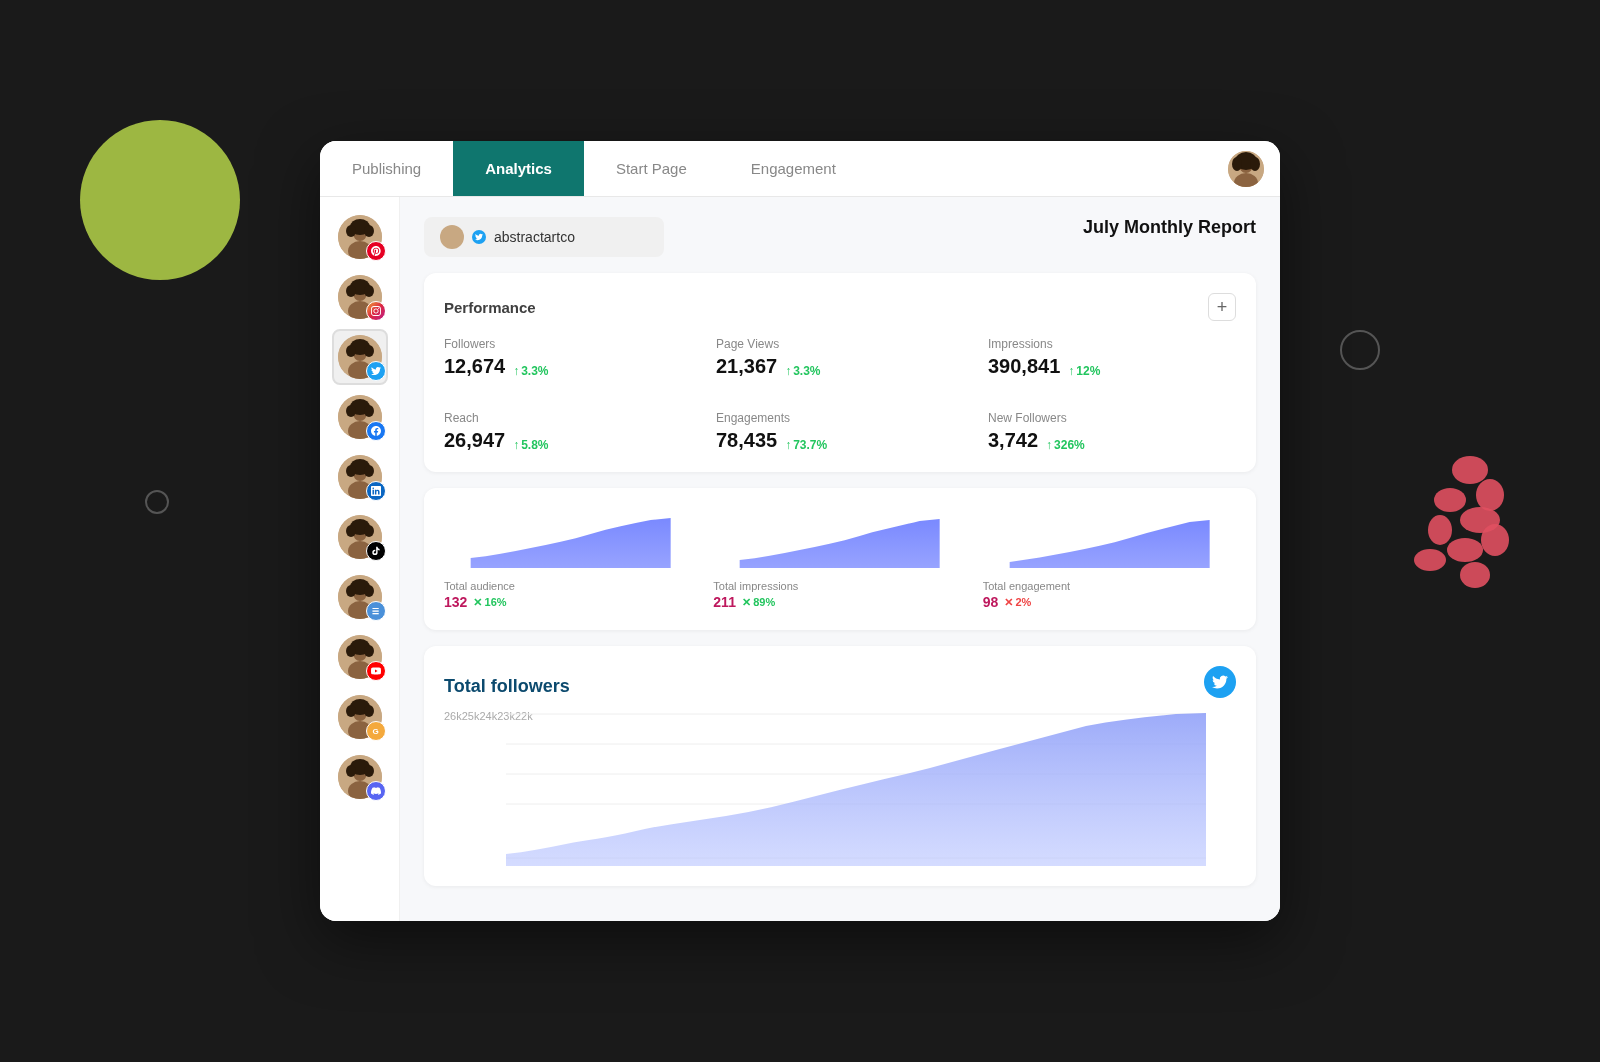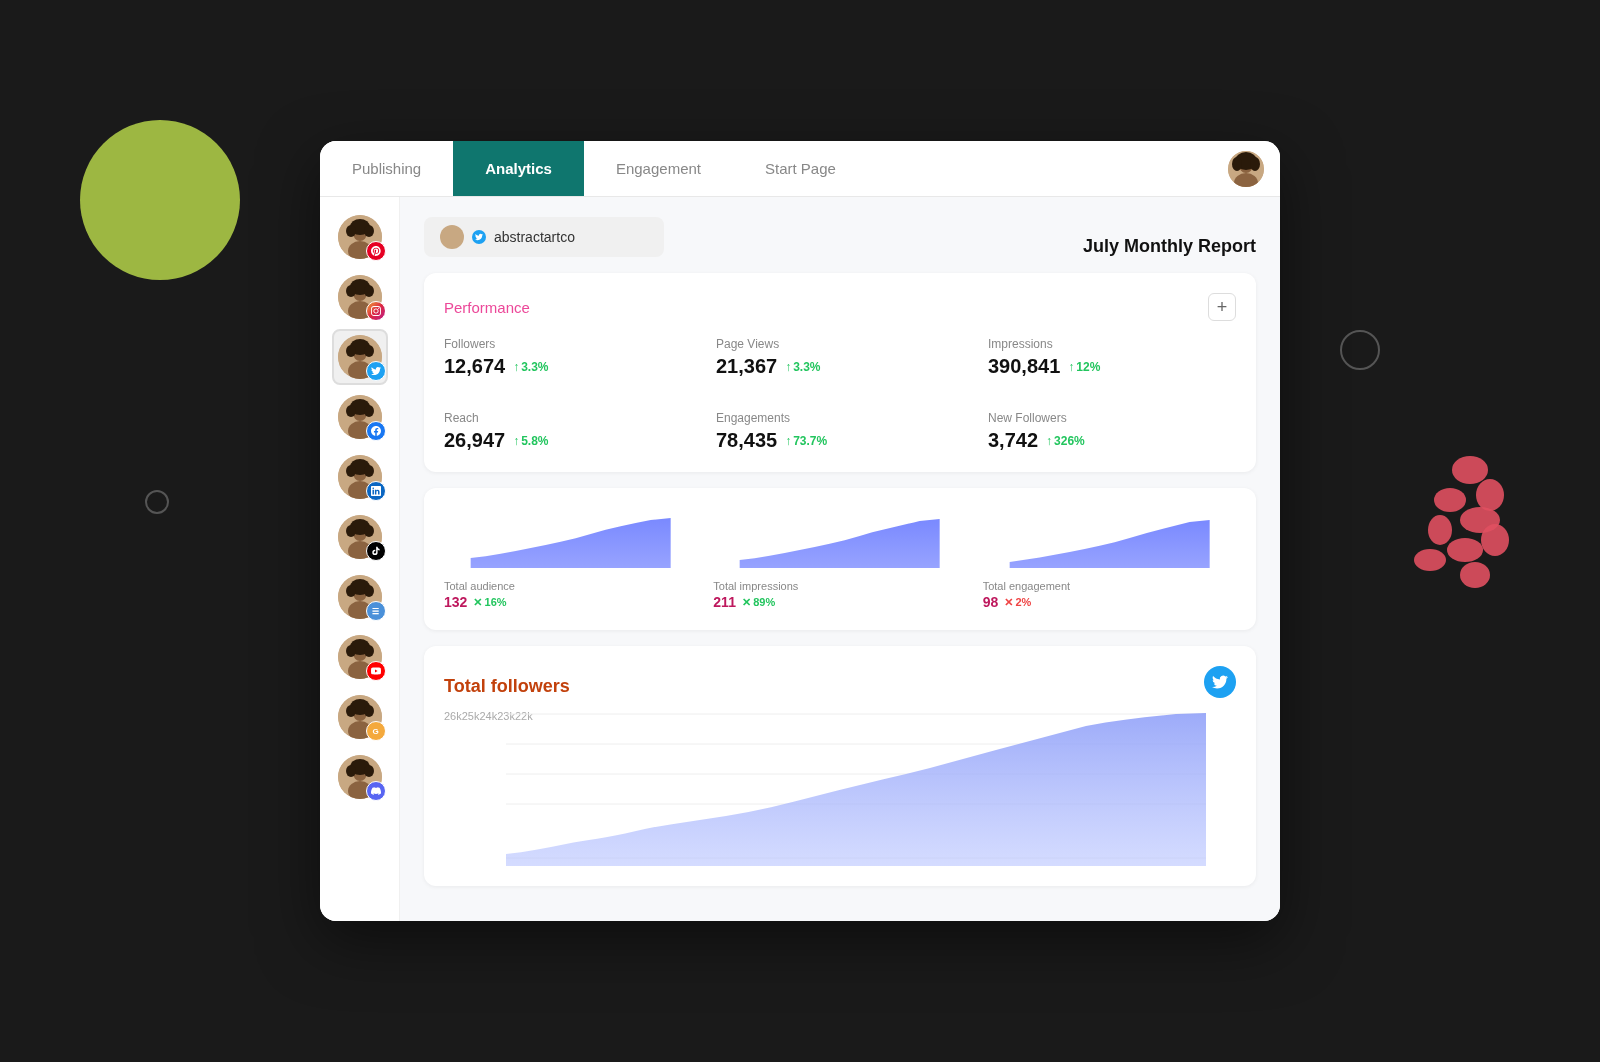--- a/index.html
+++ b/index.html
@@ -180,21 +180,21 @@
     .content {
       flex: 1;
       padding: 20px 24px;
       overflow-y: auto;
       background: #f7f8fa;
     }
 
     
     .account-header {
       display: flex;
-      align-items: flex-end;
+      align-items: flex-start;
       justify-content: space-between;
       margin-bottom: 16px;
     }
     .account-selector {
       display: flex;
       align-items: center;
       gap: 8px;
       background: #f0f0f0;
       border-radius: 8px;
       padding: 8px 16px;
@@ -226,22 +226,22 @@
     }
 
     .card-header {
       display: flex;
       align-items: center;
       justify-content: space-between;
       margin-bottom: 16px;
     }
     .card-title {
       font-size: 15px;
-      font-weight: 400;
-      color: #ec4899;
+      font-weight: 700;
+      color: #404040;
     }
     .card-add-btn {
       width: 28px;
       height: 28px;
       border: 1px solid #ddd;
       border-radius: 6px;
       background: #fff;
       display: flex;
       align-items: center;
       justify-content: center;
@@ -257,21 +257,21 @@
       gap: 33px 24px;
     }
     .metric-item {}
     .metric-label {
       font-size: 12px;
       color: #888;
       margin-bottom: 4px;
     }
     .metric-value-row {
       display: flex;
-      align-items: center;
+      align-items: flex-end;
       gap: 8px;
     }
     .metric-value {
       font-size: 20px;
       font-weight: 700;
       color: #111;
     }
     .metric-change {
       font-size: 12px;
       font-weight: 600;
@@ -310,21 +310,21 @@
       height: 60px;
     }
 
     
     .followers-card .card-header {
       margin-bottom: 8px;
     }
     .followers-title {
       font-size: 18px;
       font-weight: 700;
-      color: #c2410c;
+      color: #0c4a6e;
       margin-top: 8px;
     }
     .twitter-badge {
       width: 32px;
       height: 32px;
       background: #1da1f2;
       border-radius: 50%;
       display: flex;
       align-items: center;
       justify-content: center;
@@ -351,22 +351,22 @@
   <ellipse cx="105" cy="120" rx="14" ry="16" fill="#e05060" opacity="0.9"></ellipse>
   <ellipse cx="40" cy="140" rx="16" ry="11" fill="#e05060" opacity="0.9"></ellipse>
   <ellipse cx="85" cy="155" rx="15" ry="13" fill="#e05060" opacity="0.9"></ellipse>
 </svg>
 
 <div class="app-window">
 
   <div class="top-nav">
     <button class="nav-tab">Publishing</button>
     <button class="nav-tab active">Analytics</button>
+    <button class="nav-tab">Start Page</button>
     <button class="nav-tab">Engagement</button>
-    <button class="nav-tab">Start Page</button>
     <div class="nav-spacer"></div>
     <div class="nav-avatar">
       <div class="nav-avatar-img">
         <svg viewBox="0 0 36 36" width="36" height="36">
           <circle cx="18" cy="18" r="18" fill="#c8a882"></circle>
           <ellipse cx="18" cy="14" rx="7" ry="8" fill="#8b6340"></ellipse>
           <ellipse cx="18" cy="32" rx="12" ry="10" fill="#8b6340"></ellipse>
 
           <ellipse cx="18" cy="10" rx="11" ry="9" fill="#2a1a0a"></ellipse>
           <ellipse cx="9" cy="13" rx="5" ry="7" fill="#2a1a0a"></ellipse>

